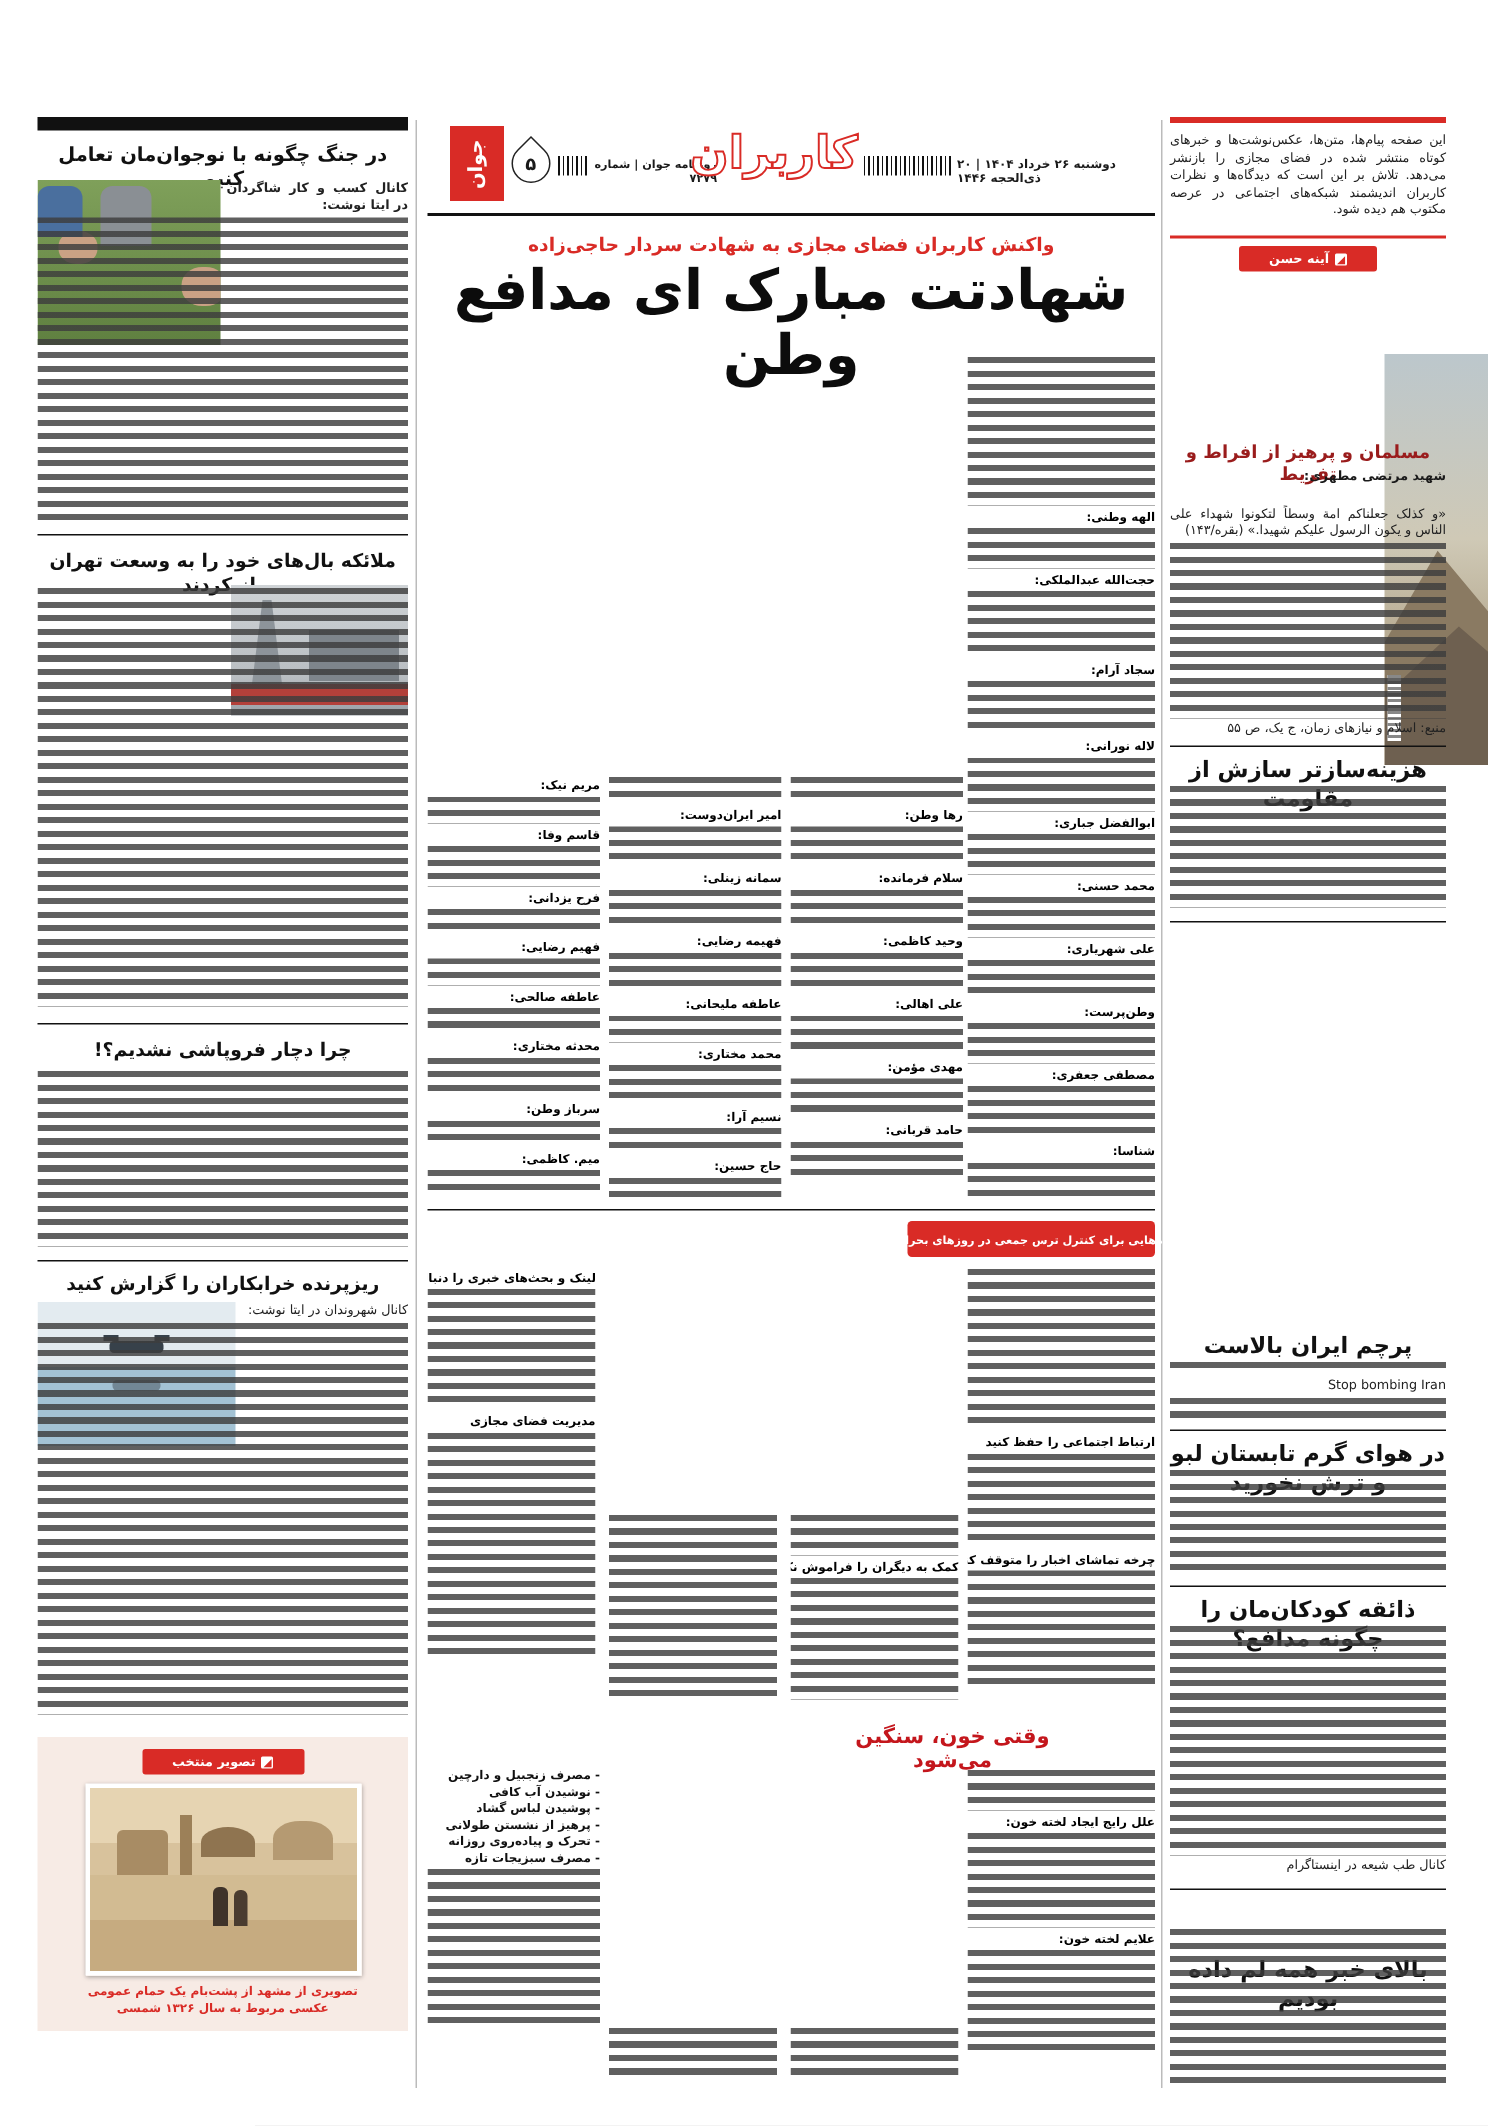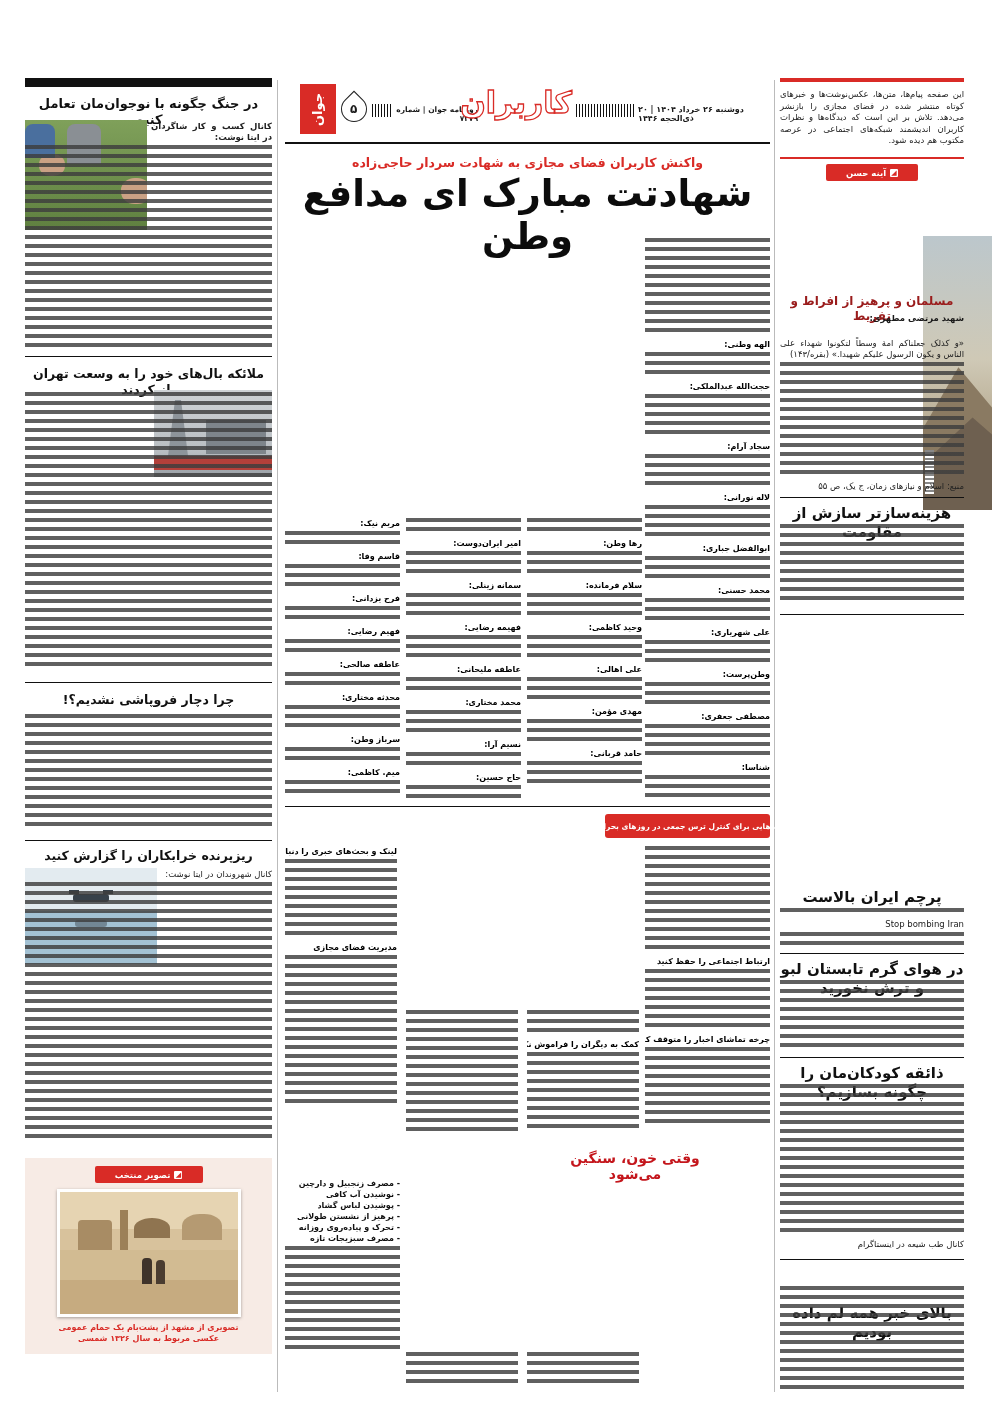--- a/index.html
+++ b/index.html
@@ -168,20 +168,27 @@
       <div class="dashitem">- تحرک و پیاده‌روی روزانه</div>
       <div class="dashitem">- مصرف سبزیجات تازه</div>
       <div class="gk" style="height: 108px; margin: 2px 0px;"></div>
     </div>
   <div class="abs col" style="left:406px;top:1350px;width:112px;height:42px;">
       <div class="gk" style="height: 36px; margin: 2px 0px;"></div>
     </div>
   <div class="abs col" style="left:527px;top:1350px;width:112px;height:42px;">
       <div class="gk" style="height: 36px; margin: 2px 0px;"></div>
     </div>
+  <div class="abs col" style="left:645px;top:1178px;width:125px;height:212px;">
+      <div class="gk" style="height: 27px; margin: 2px 0px;"></div>
+      <div class="hnd">علل رایج ایجاد لخته خون:</div>
+      <div class="gk" style="height: 63px; margin: 2px 0px;"></div>
+      <div class="hnd">علایم لخته خون:</div>
+      <div class="gk" style="height: 72px; margin: 2px 0px;"></div>
+    </div>
 
   <div class="abs" style="left:25px;top:78px;width:247px;height:9px;background:#111;"></div>
   <div class="abs stitle" style="left:25px;top:96px;width:247px;font-size:13px;">در جنگ چگونه با نوجوان‌مان تعامل کنیم</div>
   <div class="abs col" style="left:25px;top:120px;width:247px;height:232px;font-weight:bold;">
     <div class="photo" style="float:left;width:122px;height:110px;margin:0 4px 4px 0;background:linear-gradient(#7fa05a,#5f8040);">
       <div class="abs" style="left:14px;top:30px;width:30px;height:26px;background:#caa184;border-radius:46%;position:relative;float:right;margin:28px 10px 0 0;"></div>
       <div style="float:right;width:34px;height:40px;background:#8a8f94;border-radius:8px 8px 0 0;margin:4px 6px 0 0;"></div>
       <div style="float:left;width:26px;height:22px;background:#caa184;border-radius:46%;margin:34px 0 0 14px;"></div>
       <div style="float:left;width:30px;height:34px;background:#4a6f9e;border-radius:8px 8px 0 0;margin:4px 0 0 -40px;"></div>
     </div>
@@ -261,21 +268,21 @@
       <div class="gk" style="height: 9px; margin: 2px 0px;"></div>
       <div class="tiny">Stop bombing Iran</div>
       <div class="gk" style="height: 18px; margin: 2px 0px;"></div>
     </div>
   <div class="abs hr" style="left:780px;top:953px;width:184px;"></div>
   <div class="abs stitle" style="left:780px;top:960px;width:184px;">در هوای گرم تابستان لبو و ترش نخورید</div>
   <div class="abs col" style="left:780px;top:978px;width:184px;height:74px;">
       <div class="gk" style="height: 72px; margin: 2px 0px;"></div>
     </div>
   <div class="abs hr" style="left:780px;top:1057px;width:184px;"></div>
-  <div class="abs stitle" style="left:780px;top:1064px;width:184px;">ذائقه کودکان‌مان را چگونه بسازیم؟</div>
+  <div class="abs stitle" style="left:780px;top:1064px;width:184px;">ذائقه کودکان‌مان را چگونه مدافع؟</div>
   <div class="abs col" style="left:780px;top:1082px;width:184px;height:172px;">
       <div class="gk" style="height: 153px; margin: 2px 0px;"></div>
       <div class="tiny">کانال طب شیعه در اینستاگرام</div>
     </div>
   <div class="abs hr" style="left:780px;top:1259px;width:184px;"></div>
   <div class="abs stitle" style="left:780px;top:1304px;width:184px;">بالای خبر همه لم داده بودیم</div>
   <div class="abs col" style="left:780px;top:1284px;width:184px;height:108px;">
       <div class="gk" style="height: 108px; margin: 2px 0px;"></div>
     </div>
 

